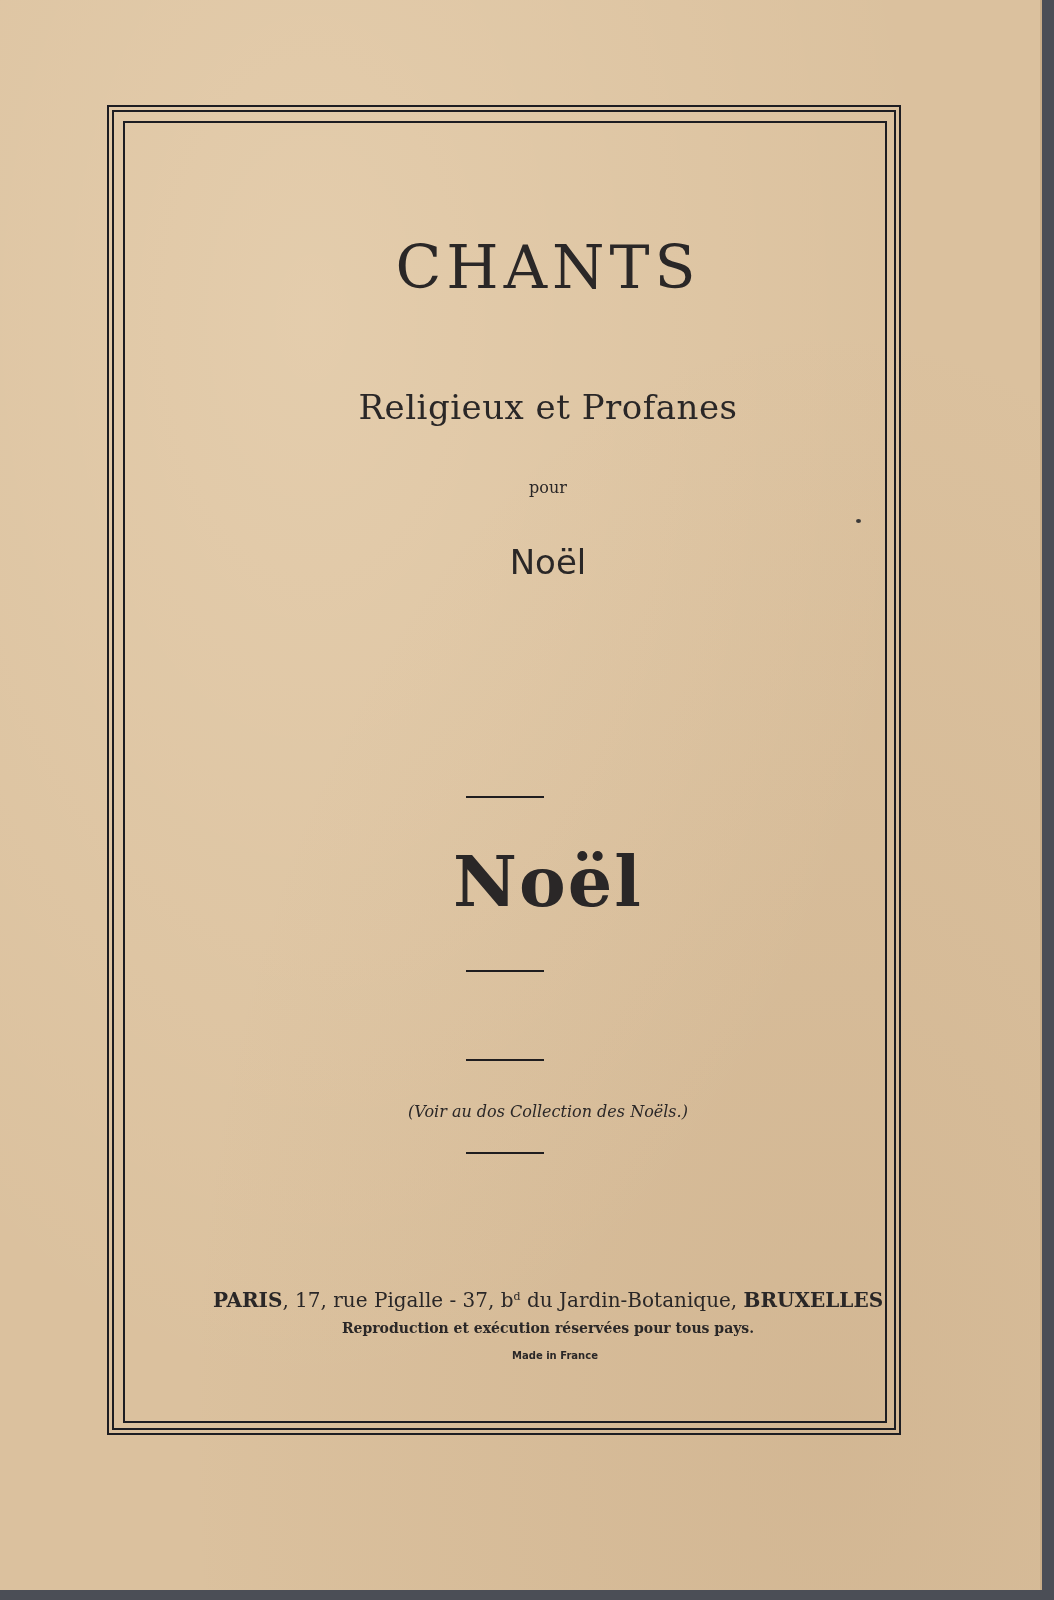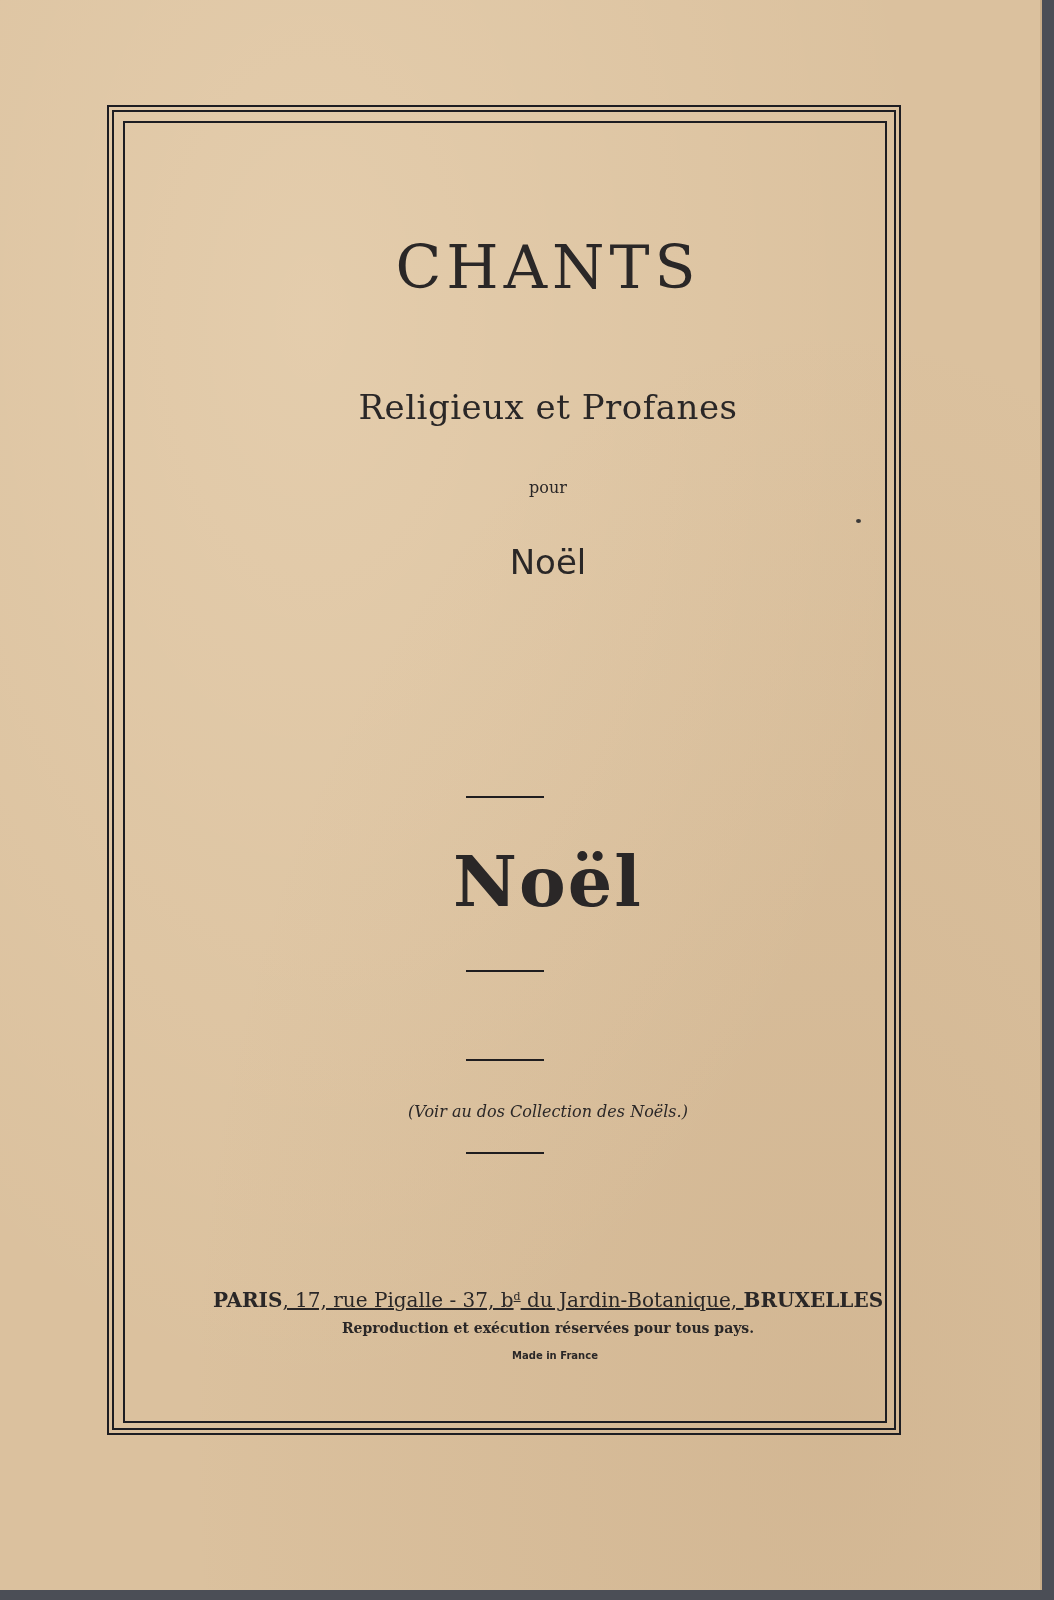--- a/index.html
+++ b/index.html
@@ -42,21 +42,21 @@
     .title-chants { top: 232px; font-size: 60px; letter-spacing: 5px; font-family: "DejaVu Serif", serif; }
     .subtitle { top: 387px; font-size: 34px; font-family: "DejaVu Serif", serif; letter-spacing: 0.5px; }
     .pour { top: 478px; font-size: 16px; font-family: "DejaVu Serif", serif; }
     .noel-small { top: 542px; font-size: 34px; font-family: "DejaVu Sans", sans-serif; }
     .composer { top: 694px; font-size: 40px; letter-spacing: 2px; font-family: "DejaVu Sans", sans-serif; }
     .noel-big { top: 840px; font-size: 70px; font-weight: bold; font-family: "DejaVu Serif", serif; letter-spacing: 2px; }
     .price { top: 1012px; font-size: 17px; font-style: italic; font-family: "DejaVu Serif", serif; }
     .voir { top: 1102px; font-size: 16px; font-style: italic; font-weight: normal; font-family: "DejaVu Serif", serif; }
     .publisher { top: 1262px; font-size: 20px; font-family: "DejaVu Serif", serif; letter-spacing: 1px; }
     .address { top: 1288px; font-size: 20px; font-weight: bold; font-family: "DejaVu Serif", serif; }
-    .address .reg { font-weight: normal; text-decoration: underline; }
+    .address .reg { font-weight: normal; }
     .rights { top: 1320px; font-size: 14px; font-weight: bold; font-family: "DejaVu Serif", serif; }
     .made { top: 1350px; font-size: 10px; font-weight: bold; font-family: "DejaVu Sans", sans-serif; margin-left: 7px; }
     .divider {
       position: absolute; left: 466px; width: 78px; height: 2px;
       background: #1f1d1f;
     }
     .speck {
       position: absolute; width: 5px; height: 4px; border-radius: 50%;
       background: #3a3838;
     }

